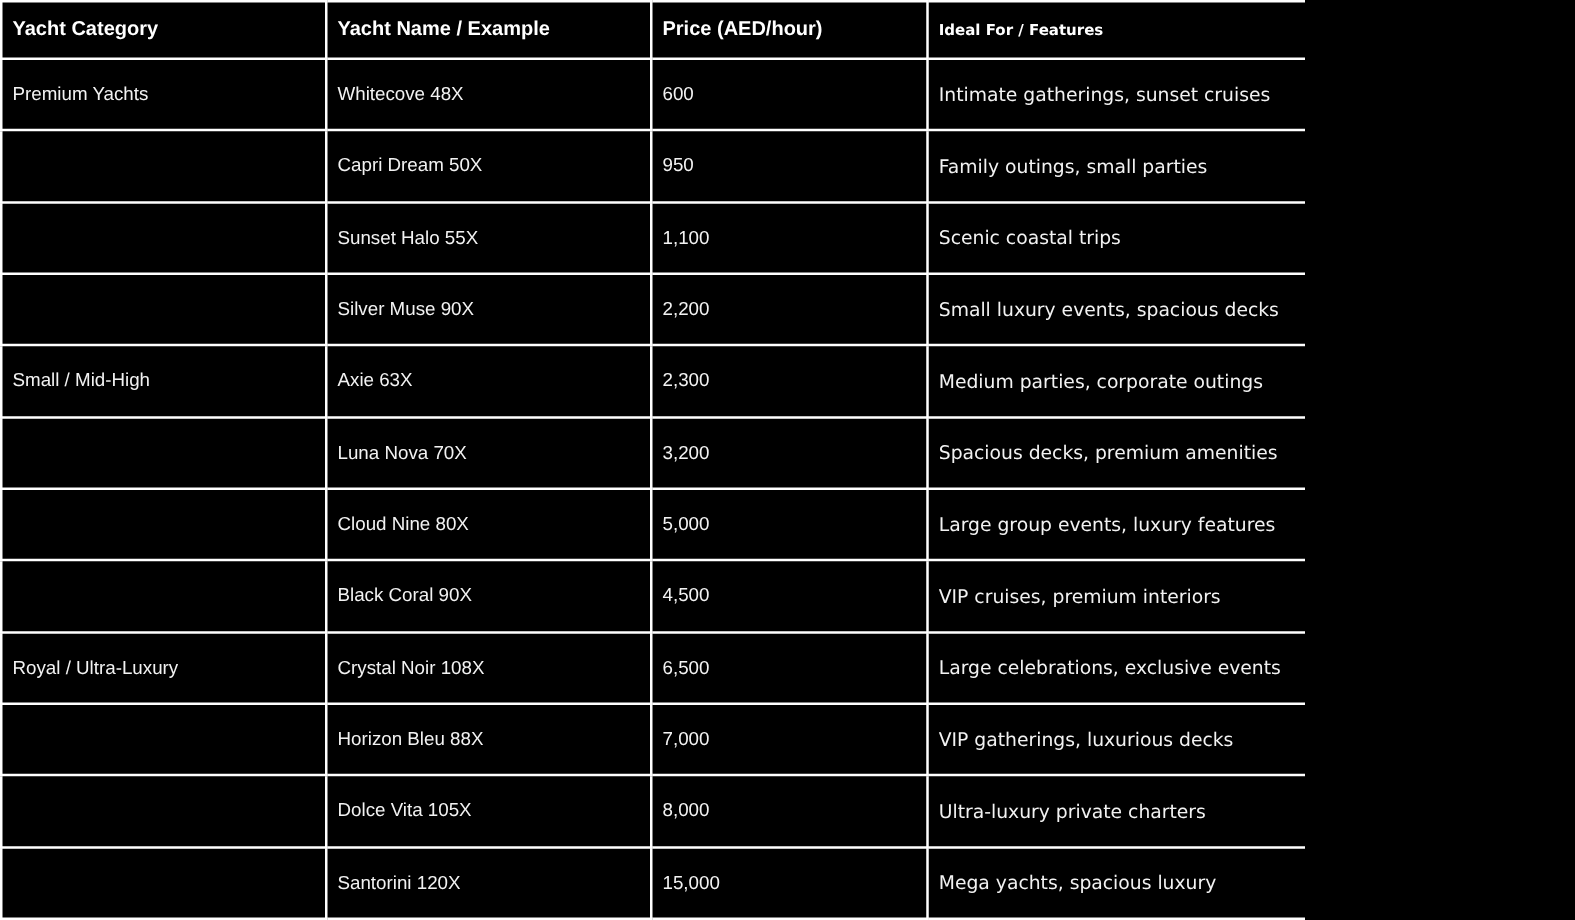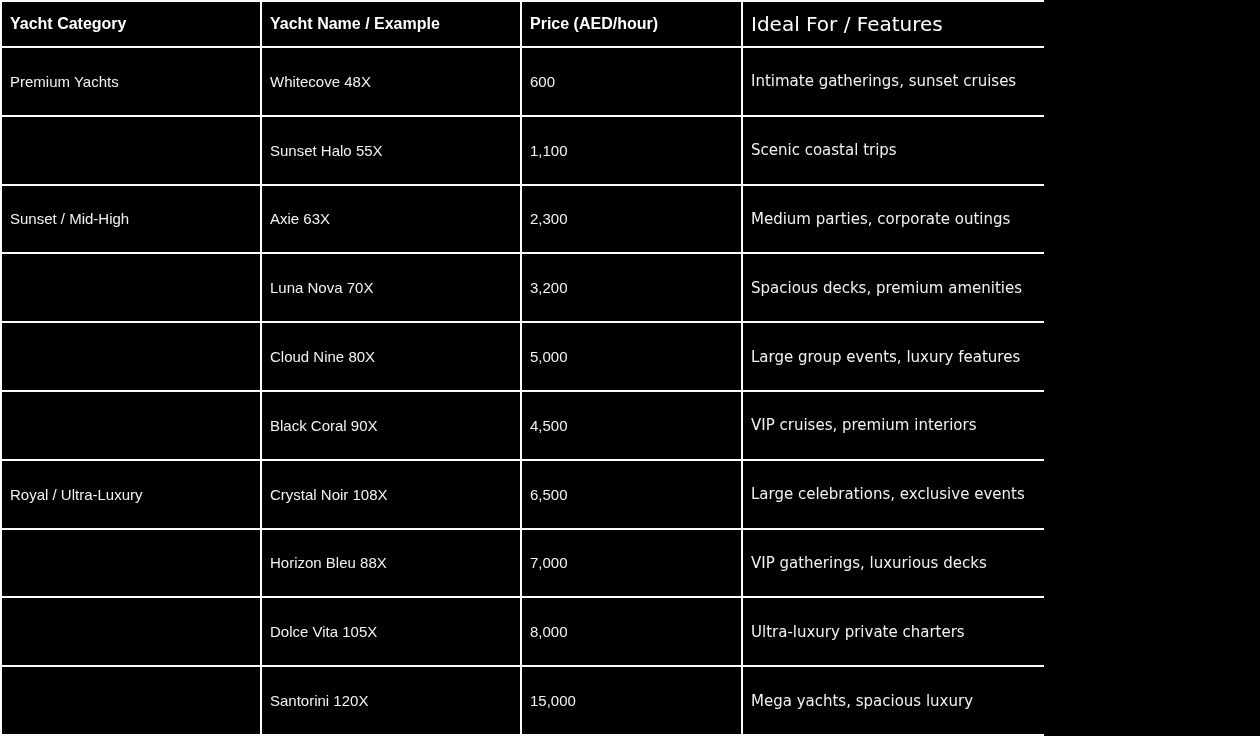--- a/index.html
+++ b/index.html
@@ -39,21 +39,21 @@
     font: 15px "Liberation Sans", sans-serif;
     height: 44px;
     margin-left: 24px;
   }
   
   table.yacht-table th.col-features,
   table.yacht-table td.col-features {
     font-family: "DejaVu Sans", sans-serif;
     font-size: 15px;
   }
-  table.yacht-table th.col-features { font-weight: normal; font-size: 20px; }
+  table.yacht-table th.col-features { font-weight: bold; font-size: 12px; }
 </style>
 </head>
 <body>
 
 <div class="screen">
   <table class="yacht-table">
     <colgroup>
       <col style="width:260px">
       <col style="width:260px">
       <col style="width:221px">
@@ -68,32 +68,44 @@
       </tr>
     </thead>
     <tbody id="table-body">
   <tr>
     <td class="col-category">Premium Yachts</td>
     <td class="col-name">Whitecove 48X</td>
     <td class="col-price">600</td>
     <td class="col-features">Intimate gatherings, sunset cruises</td>
   </tr>
 
+  <tr>
+    <td class="col-category"></td>
+    <td class="col-name">Capri Dream 50X</td>
+    <td class="col-price">950</td>
+    <td class="col-features">Family outings, small parties</td>
+  </tr>
 
   <tr>
     <td class="col-category"></td>
     <td class="col-name">Sunset Halo 55X</td>
     <td class="col-price">1,100</td>
     <td class="col-features">Scenic coastal trips</td>
   </tr>
 
 
+  <tr>
+    <td class="col-category"></td>
+    <td class="col-name">Silver Muse 90X</td>
+    <td class="col-price">2,200</td>
+    <td class="col-features">Small luxury events, spacious decks</td>
+  </tr>
 
   <tr>
-    <td class="col-category">Sunset / Mid-High</td>
+    <td class="col-category">Small / Mid-High</td>
     <td class="col-name">Axie 63X</td>
     <td class="col-price">2,300</td>
     <td class="col-features">Medium parties, corporate outings</td>
   </tr>
 
   <tr>
     <td class="col-category"></td>
     <td class="col-name">Luna Nova 70X</td>
     <td class="col-price">3,200</td>
     <td class="col-features">Spacious decks, premium amenities</td>

